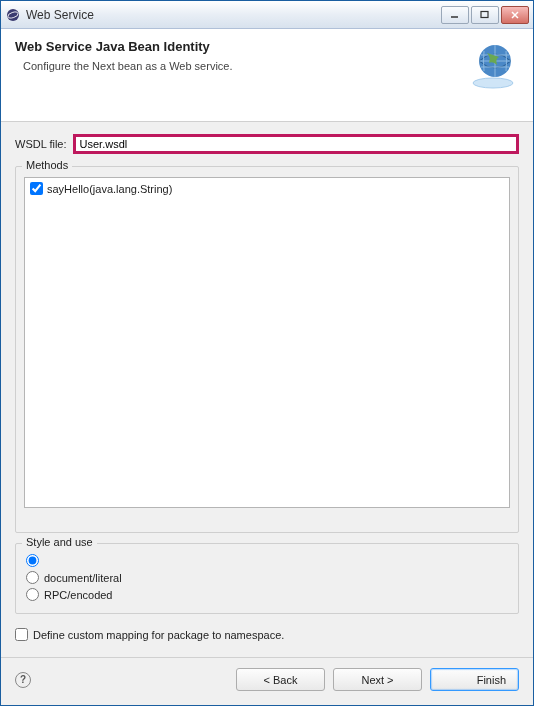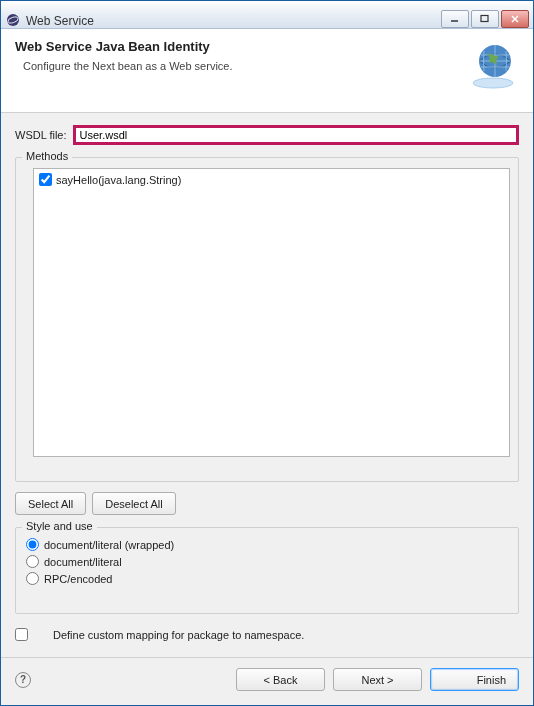--- a/index.html
+++ b/index.html
@@ -9,39 +9,39 @@
       width: 534px; height: 706px;
       border: 1px solid #1a5ea0;
       background: #f0f0f0;
       display: flex; flex-direction: column;
     }
     
     .titlebar {
       height: 28px;
       background: linear-gradient(to bottom, #ffffff 0%, #e8eef5 50%, #d8e2ee 100%);
       border-bottom: 1px solid #b0c0d8;
-      display: flex; align-items: flex-end;
+      display: flex; align-items: center;
       padding: 0 4px;
     }
     .titlebar-icon { width: 16px; height: 16px; margin-right: 5px; display:flex; align-items:center; justify-content:center;}
     .titlebar-title { flex: 1; font-size: 12px; color: #333; }
     .titlebar-buttons { display: flex; gap: 2px; }
     .win-btn {
       width: 28px; height: 18px;
       border: 1px solid #9aa8b9;
       border-radius: 2px;
       display: flex; align-items: center; justify-content: center;
       background: linear-gradient(to bottom, #fafcfe, #dce5f0);
       font-size: 9px;
     }
     .win-btn.close { background: linear-gradient(to bottom, #f7bcb9, #d46f65); border-color:#a04a40; color:#fff;}
     
     .header {
       background: #ffffff;
-      padding: 10px 14px 21px 14px;
+      padding: 10px 14px 30px 14px;
       border-bottom: 1px solid #d0d0d0;
       display: flex; align-items: flex-start;
     }
     .header-text { flex: 1; }
     .header h1 { font-size: 13px; font-weight: bold; color: #222; margin-bottom: 6px; }
     .header p { font-size: 11px; color: #444; margin-left: 8px; }
     .header-icon { width: 52px; height: 52px; }
     
     .content {
       flex: 1;
@@ -72,44 +72,43 @@
       color: #222; font-size: 11px;
     }
     .methods-fieldset { flex: 1; display: flex; flex-direction: column; padding: 10px 8px 24px 8px; }
     .methods-list {
       flex: 1;
       border: 1px solid #b5b5b5;
       background: #fff;
       padding: 3px;
       overflow: auto;
       min-height: 200px;
-      margin-left: 9px;
     }
     .method-item { display: flex; align-items: center; padding: 1px 2px; }
     .method-item input[type=checkbox] { margin-right: 4px; width:13px; height:13px; }
     .method-item span { color: #222; }
     
     .button-row { display: flex; gap: 6px; margin-bottom: 12px; }
     .btn {
       height: 23px;
       padding: 0 12px;
       border: 1px solid #adadad;
       border-radius: 3px;
       background: linear-gradient(to bottom, #fdfdfd, #e9e9e9);
       font-family: inherit; font-size: 11px;
       color: #222;
       cursor: pointer;
     }
     
-    .style-fieldset { padding: 10px 10px 24px 10px; }
+    .style-fieldset { padding: 10px 10px 8px 10px; }
     .radio-row { display: flex; align-items: center; margin-bottom: 4px; }
     .radio-row input[type=radio] { margin-right: 5px; }
     .radio-row label { color: #222; font-size: 11px; }
     
-    .checkbox-row { display: flex; align-items: center; margin-top: 4px; margin-bottom: 8px; gap: 20px;}
+    .checkbox-row { display: flex; align-items: center; margin-top: 4px; margin-bottom: 8px;}
     .checkbox-row input[type=checkbox] { margin-right: 5px; width:13px; height:13px;}
     .checkbox-row label { color: #222; font-size: 11px; }
     
     .footer {
       border-top: 1px solid #d0d0d0;
       padding: 10px 14px 14px 14px;
       display: flex; align-items: center;
     }
     .help-icon {
       width: 16px; height: 16px;
@@ -183,30 +182,25 @@
     <div class="fieldset methods-fieldset">
       <span class="fieldset-label">Methods</span>
       <div class="methods-list">
         <div class="method-item">
           <input type="checkbox" checked="" style="">
           <span>sayHello(java.lang.String)</span>
         </div>
       </div>
     </div>
 
-    <div class="button-row">
-      <button class="btn">Select All</button>
-      <button class="btn">Deselect All</button>
-    </div>
 
     <div class="fieldset style-fieldset">
       <span class="fieldset-label">Style and use</span>
       <div class="radio-row">
         <input type="radio" name="style" checked="" style="">
-        <label>document/literal (wrapped)</label>
       </div>
       <div class="radio-row">
         <input type="radio" name="style" style="">
         <label>document/literal</label>
       </div>
       <div class="radio-row">
         <input type="radio" name="style" style="">
         <label>RPC/encoded</label>
       </div>
     </div>

